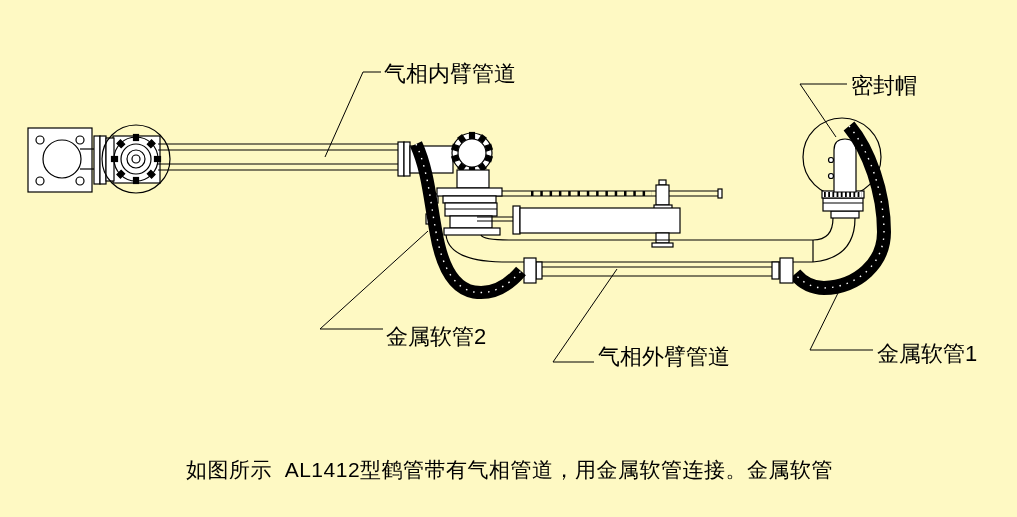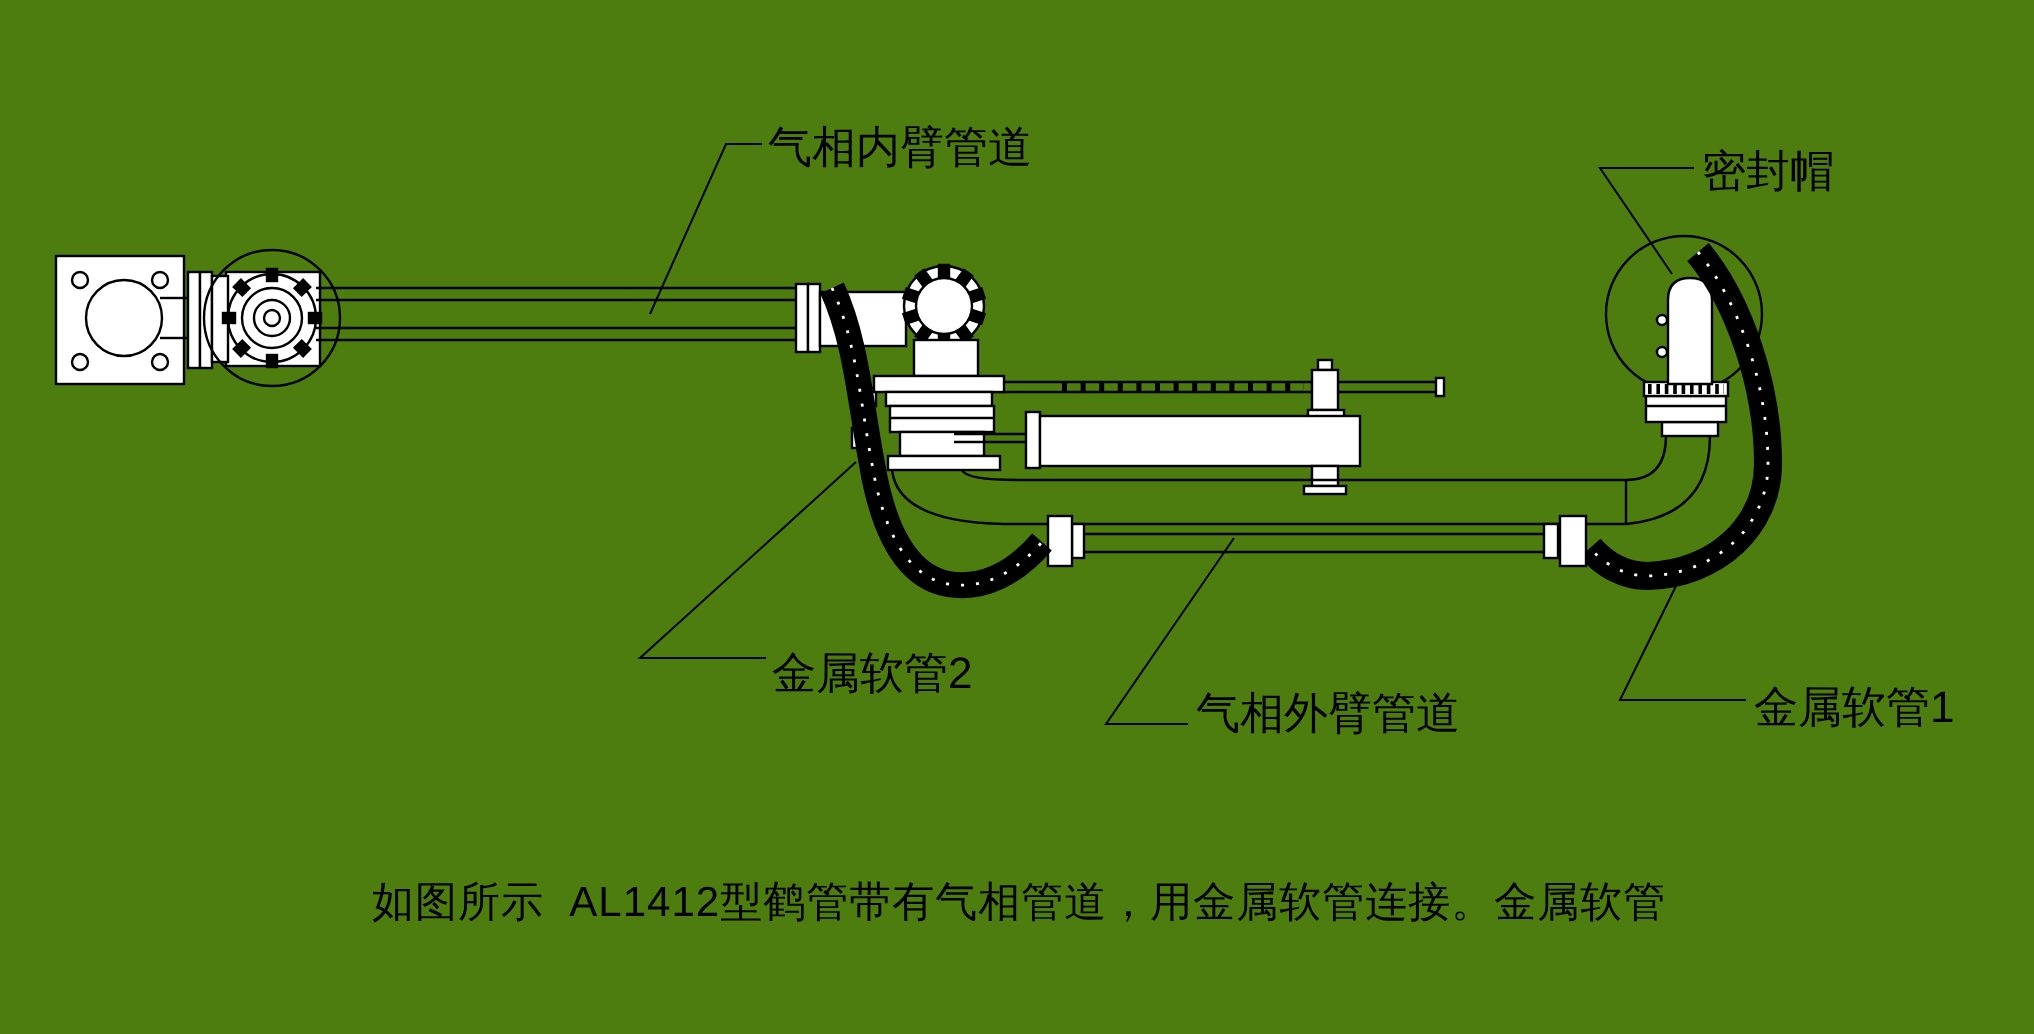--- a/index.html
+++ b/index.html
@@ -1,30 +1,30 @@
 <!DOCTYPE html>
 <html><head>
 <meta charset="utf-8">
 <style>
   html,body{margin:0;padding:0;background:#ffffff;}
   #stage{
-    position:relative;width:1017px;height:517px;background:#4d7c0f;overflow:hidden;
+    position:relative;width:1017px;height:517px;background:#fef9c3;overflow:hidden;
     font-family:"Liberation Sans","DejaVu Sans",sans-serif;
   }
   #drawing{position:absolute;left:0;top:0;}
   svg text{
     font-family:"Liberation Sans","DejaVu Sans",sans-serif;
     font-size:22px;fill:#000;
   }
   #caption{
     position:absolute;left:186px;top:383px;width:700px;
     font-size:21px;line-height:27.5px;color:#000;letter-spacing:0.5px;
     white-space:pre-wrap;
   }
-  .cap-line{height:27.5px;}
+  .cap-line{height:27.5px;margin-top:18px;}
 </style>
 </head>
 <body>
 
 <div id="stage">
 
   <svg id="drawing" width="1017" height="517" viewBox="0 0 1017 517" fill="none" stroke="#000" stroke-width="1.2">
 
     <g>
       <rect x="28" y="128" width="64" height="64" fill="#fff"></rect>

